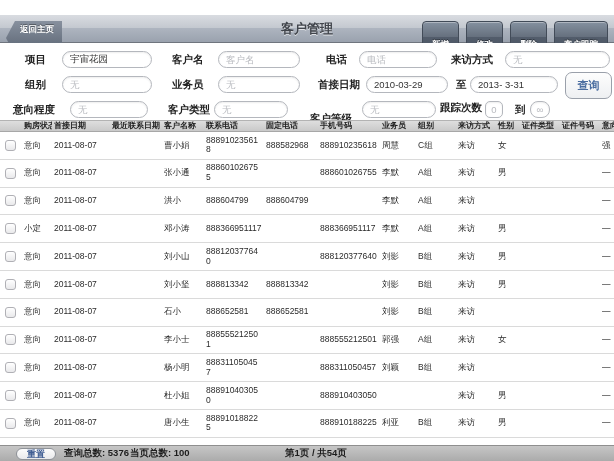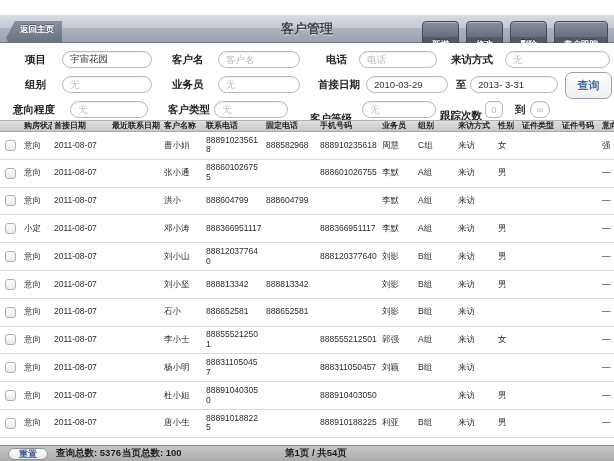--- a/index.html
+++ b/index.html
@@ -83,21 +83,21 @@
   .footer {
     position:absolute; left:0; right:0; bottom:0; height:16px;
     background:linear-gradient(#c6c6c6,#ababab); border-top:1px solid #8f8f8f;
     display:flex; align-items:center; font-size:9.5px; font-weight:bold; color:#1d1d1d;
   }
   .pill {
     height:12px; padding:0 10px; border:1px solid #8e9298; border-radius:8px;
     background:linear-gradient(#fcfcfc,#e9e9eb);
     color:#3f5d93; font-size:9px; font-weight:bold; line-height:11px; cursor:pointer; white-space:nowrap;
   }
-  .pill.reset { margin-left:8px; margin-right:8px; }
+  .pill.reset { margin-left:16px; margin-right:8px; }
   .foot-stat { margin-right:1px; white-space:nowrap; }
   .page-ind { position:absolute; left:285px; white-space:nowrap; }
   .foot-right { position:absolute; right:10px; display:flex; gap:28px; }
 </style>
 </head>
 <body>
 
 <div class="screen">
 
 
@@ -132,21 +132,21 @@
     <span class="flabel" style="left:456px;top:33px">至</span>
     <input class="finput" style="left: 470px; top: 33px; width: 88px;" value="2013- 3-31">
     <div class="search-btn">查询</div>
 
     <span class="flabel" style="left:13px;top:58px">意向程度</span>
     <input class="finput" style="left: 70px; top: 58px; width: 78px;" placeholder="无">
     <span class="flabel" style="left:168px;top:58px">客户类型</span>
     <input class="finput" style="left: 214px; top: 58px; width: 74px;" placeholder="无">
     <span class="flabel" style="left:310px;top:67px">客户等级</span>
     <input class="finput" style="left: 362px; top: 58px; width: 74px;" placeholder="无">
-    <span class="flabel" style="left:440px;top:64px">跟踪次数</span>
+    <span class="flabel" style="left:440px;top:56px">跟踪次数</span>
     <input class="finput ghost" style="left: 485px; top: 58px; width: 18px; border-radius: 5px;" value="0">
     <span class="flabel" style="left:515px;top:58px">到</span>
     <input class="finput ghost" style="left: 530px; top: 58px; width: 20px; border-radius: 8px;" value="∞">
   </div>
 
   <div class="thead">
     <div class="th c0"></div>
     <div class="th c1">购房状态</div>
     <div class="th c2">首接日期</div>
     <div class="th c3">最近联系日期</div>

